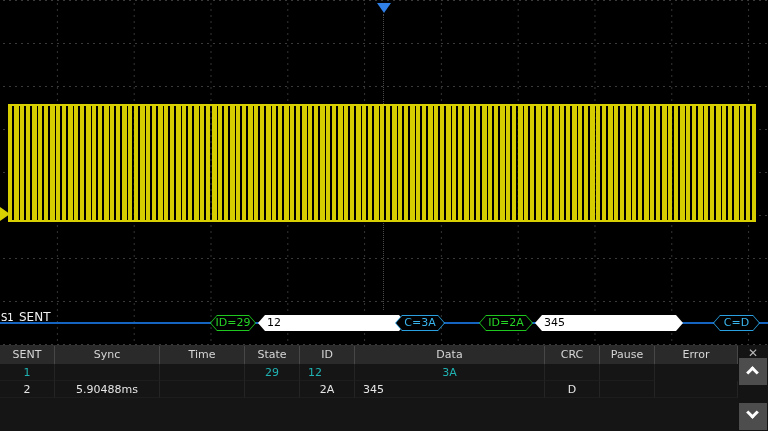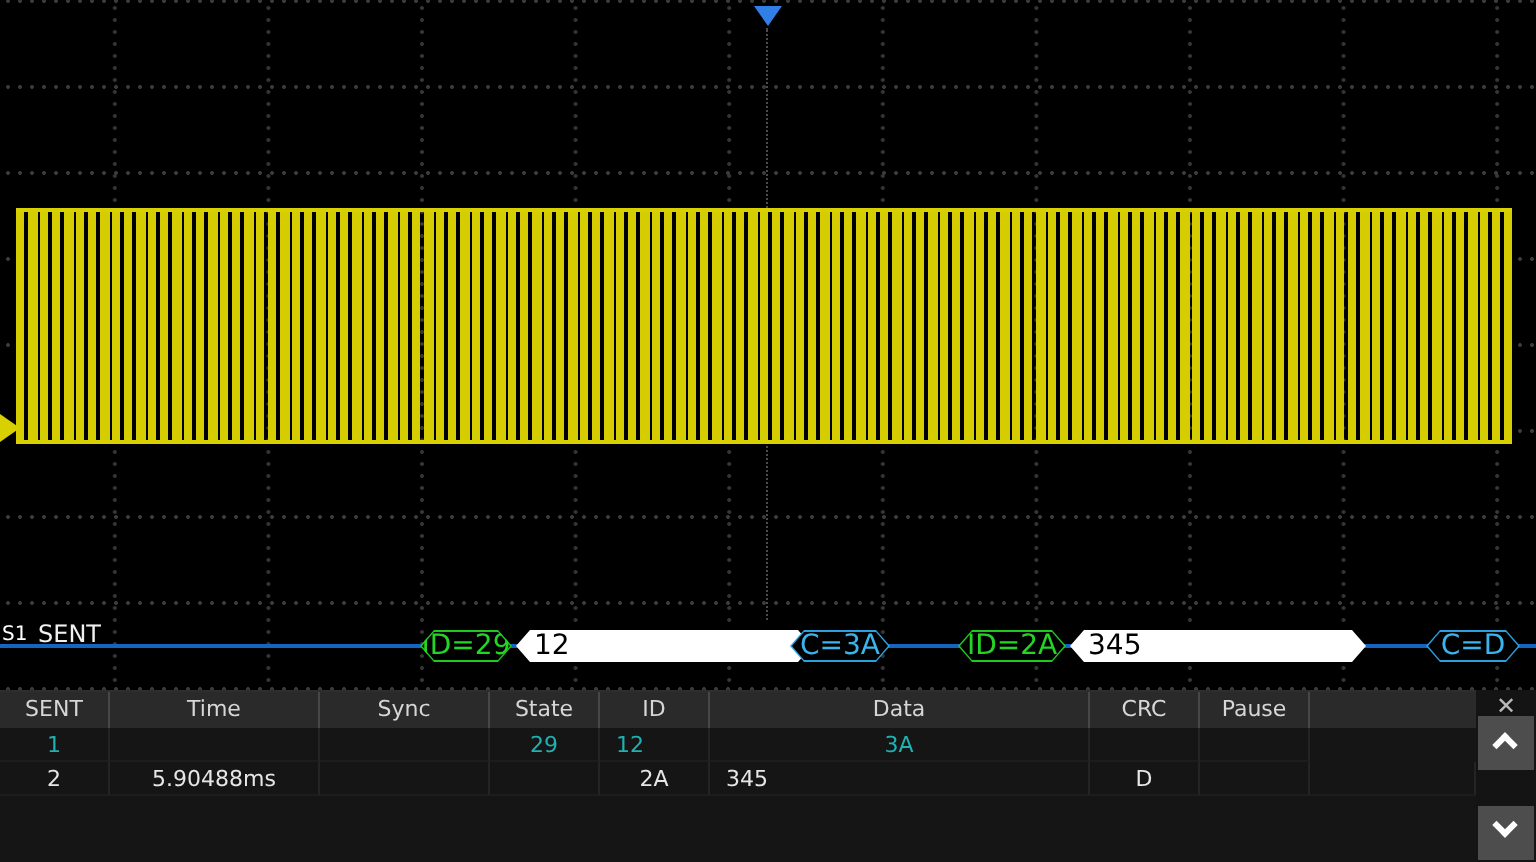--- a/index.html
+++ b/index.html
@@ -46,21 +46,21 @@
   .bubble{
     position:absolute;top:315px;height:16px;
     clip-path:polygon(7px 0, calc(100% - 7px) 0, 100% 50%, calc(100% - 7px) 100%, 7px 100%, 0 50%);
   }
   .bubble .inner{
     position:absolute;inset:1px;background:#000;
     clip-path:polygon(6px 0, calc(100% - 6px) 0, 100% 50%, calc(100% - 6px) 100%, 6px 100%, 0 50%);
   }
   .bubble .txt{
     position:relative;z-index:1;display:block;text-align:center;
-    font-size:14px;line-height:16px;white-space:nowrap;
+    font-size:11px;line-height:16px;white-space:nowrap;
   }
   .bubble.id{background:#1ec81e;}
   .bubble.id .txt{color:#25d425;}
   .bubble.crc{background:#2aa0e0;}
   .bubble.crc .txt{color:#3ab4ec;}
   .bubble.data{background:#ffffff;}
   .bubble.data .txt{color:#000;text-align:left;padding-left:9px;}
   
   .dtable{
     position:absolute;left:0;top:345px;width:738px;height:86px;
@@ -142,27 +142,28 @@
     </div>
     <div class="bubble crc" style="left:713px;width:47px">
       <div class="inner"></div>
       <span class="txt">C=D</span>
     </div>
   </div>
 
   <div class="dtable">
     <div class="trow thead">
       <div class="cell">SENT</div>
+      <div class="cell">Sync</div>
       <div class="cell">Time</div>
-      <div class="cell">Sync</div>
       <div class="cell">State</div>
       <div class="cell">ID</div>
       <div class="cell">Data</div>
       <div class="cell">CRC</div>
       <div class="cell">Pause</div>
+      <div class="cell">Error</div>
     </div>
 
     <div class="trow tbody-row row-selected">
       <div class="cell">1</div>
       <div class="cell"></div>
       <div class="cell"></div>
       <div class="cell">29</div>
       <div class="cell left">12</div>
       <div class="cell">3A</div>
       <div class="cell"></div>

